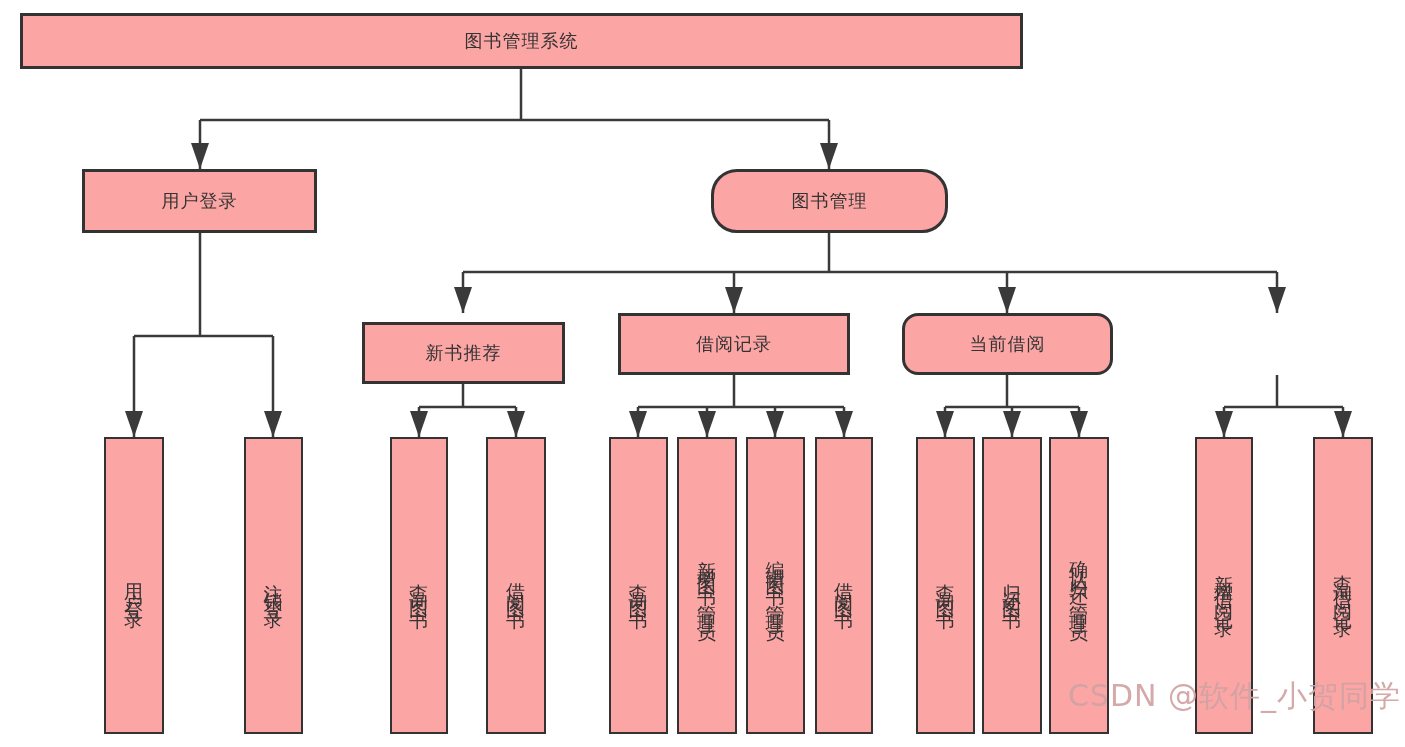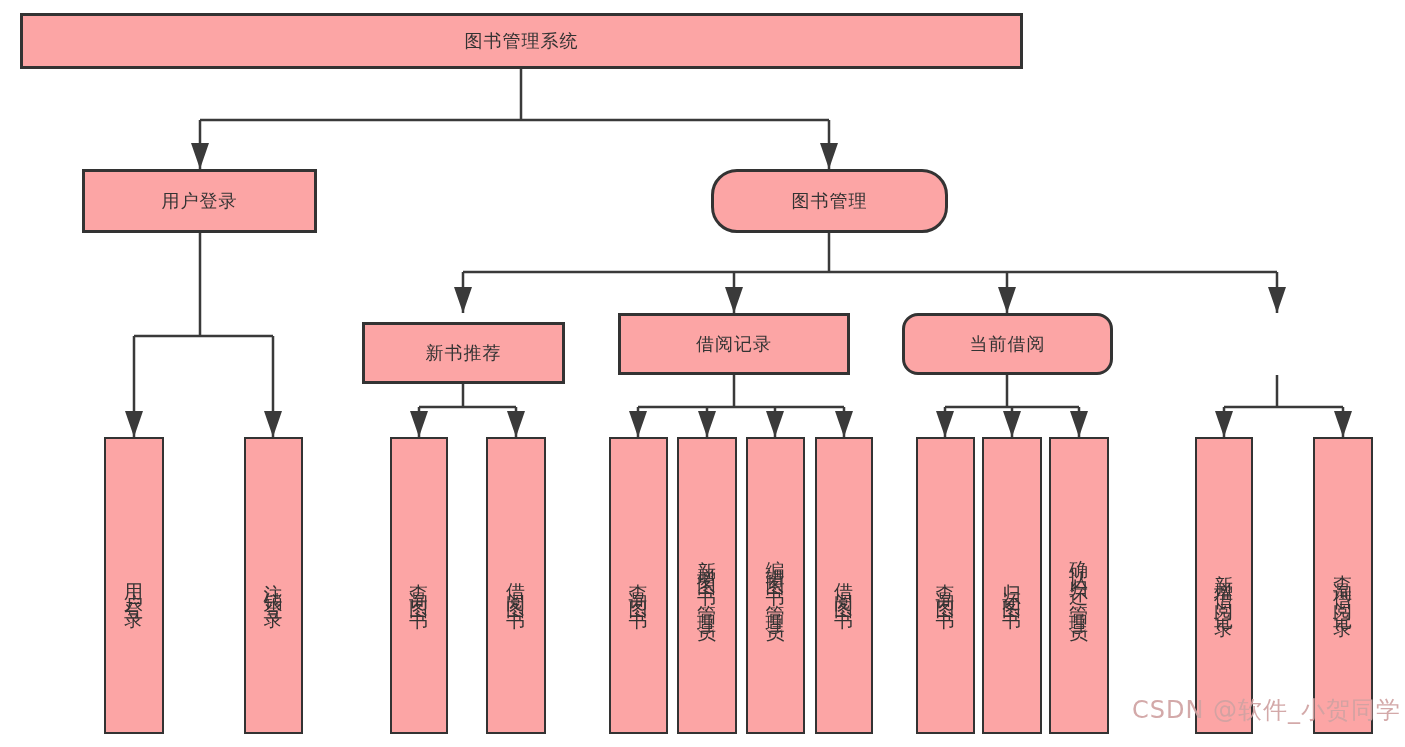--- a/index.html
+++ b/index.html
@@ -38,22 +38,22 @@
     color:var(--text);
     font-size:19px;
     writing-mode:vertical-rl;
     text-orientation:mixed;
     letter-spacing:9px;
     line-height:1;
     white-space:nowrap;
   }
   .watermark{
     position:absolute;
-    right:4px;top:694px;
-    font-size:24px;
+    right:4px;top:676px;
+    font-size:30px;
     color:var(--watermark);
     opacity:.92;
     letter-spacing:1px;
     white-space:nowrap;
     z-index:5;
   }
 </style>
 </head>
 <body>
 

